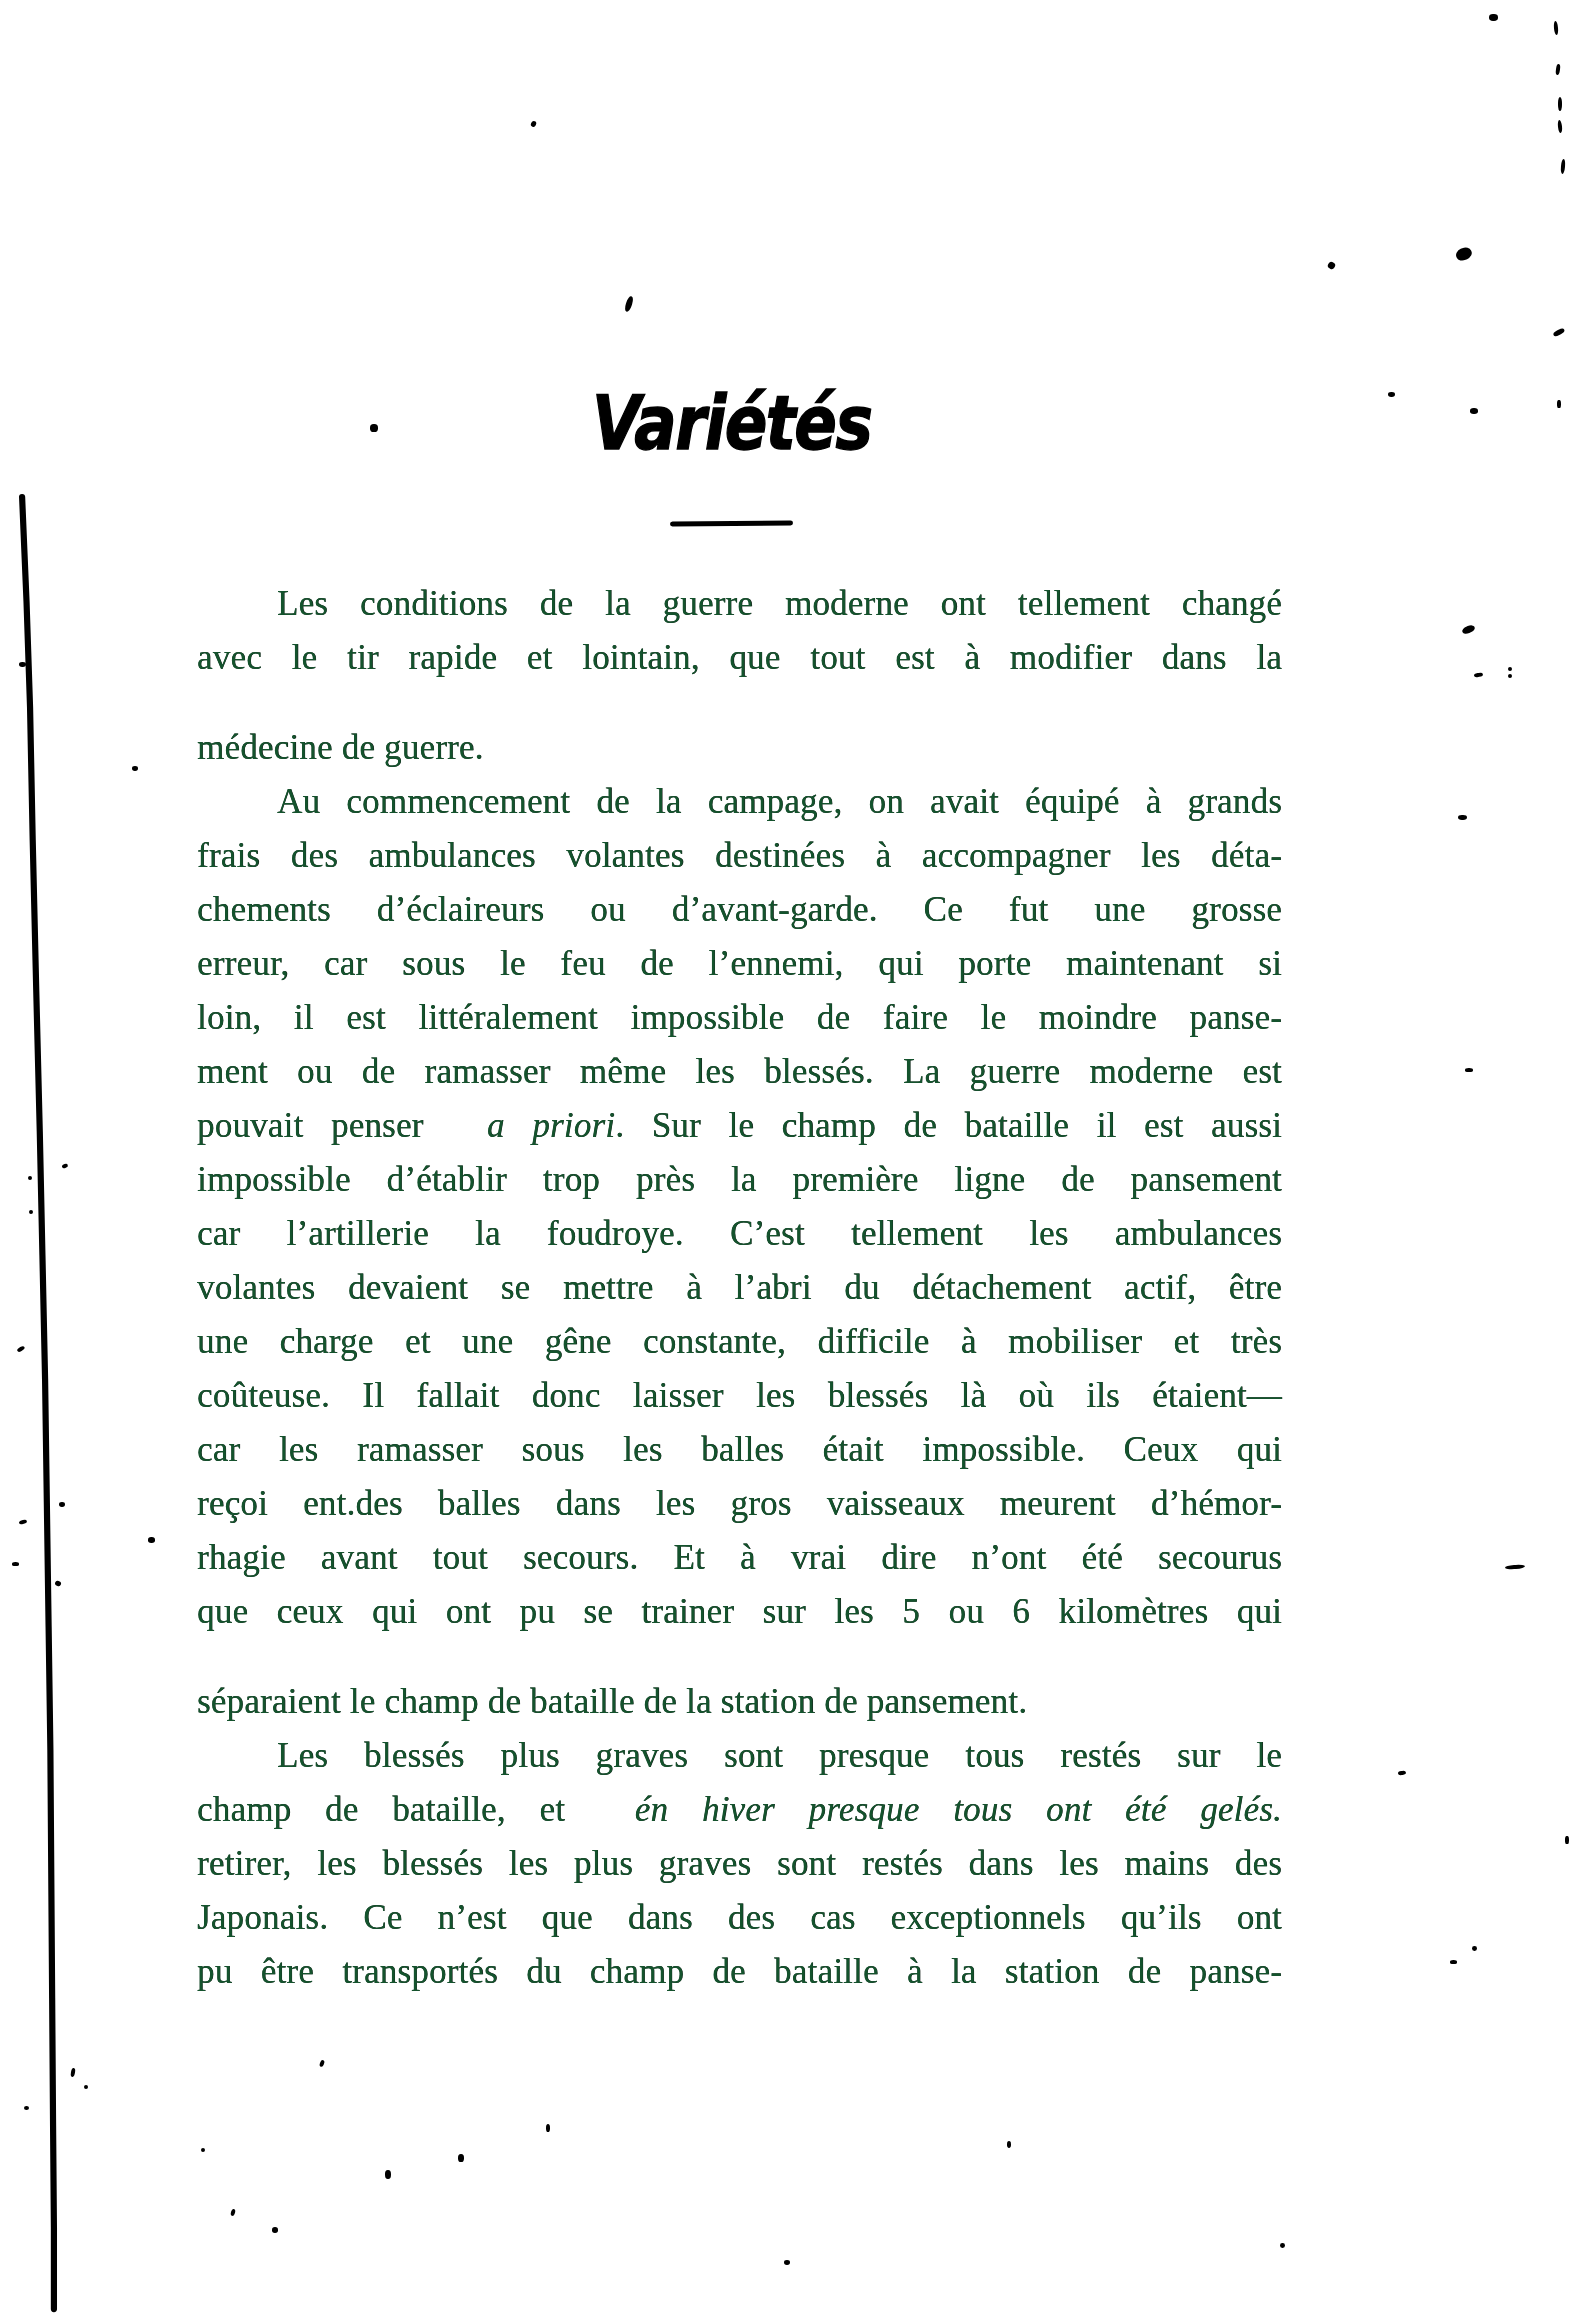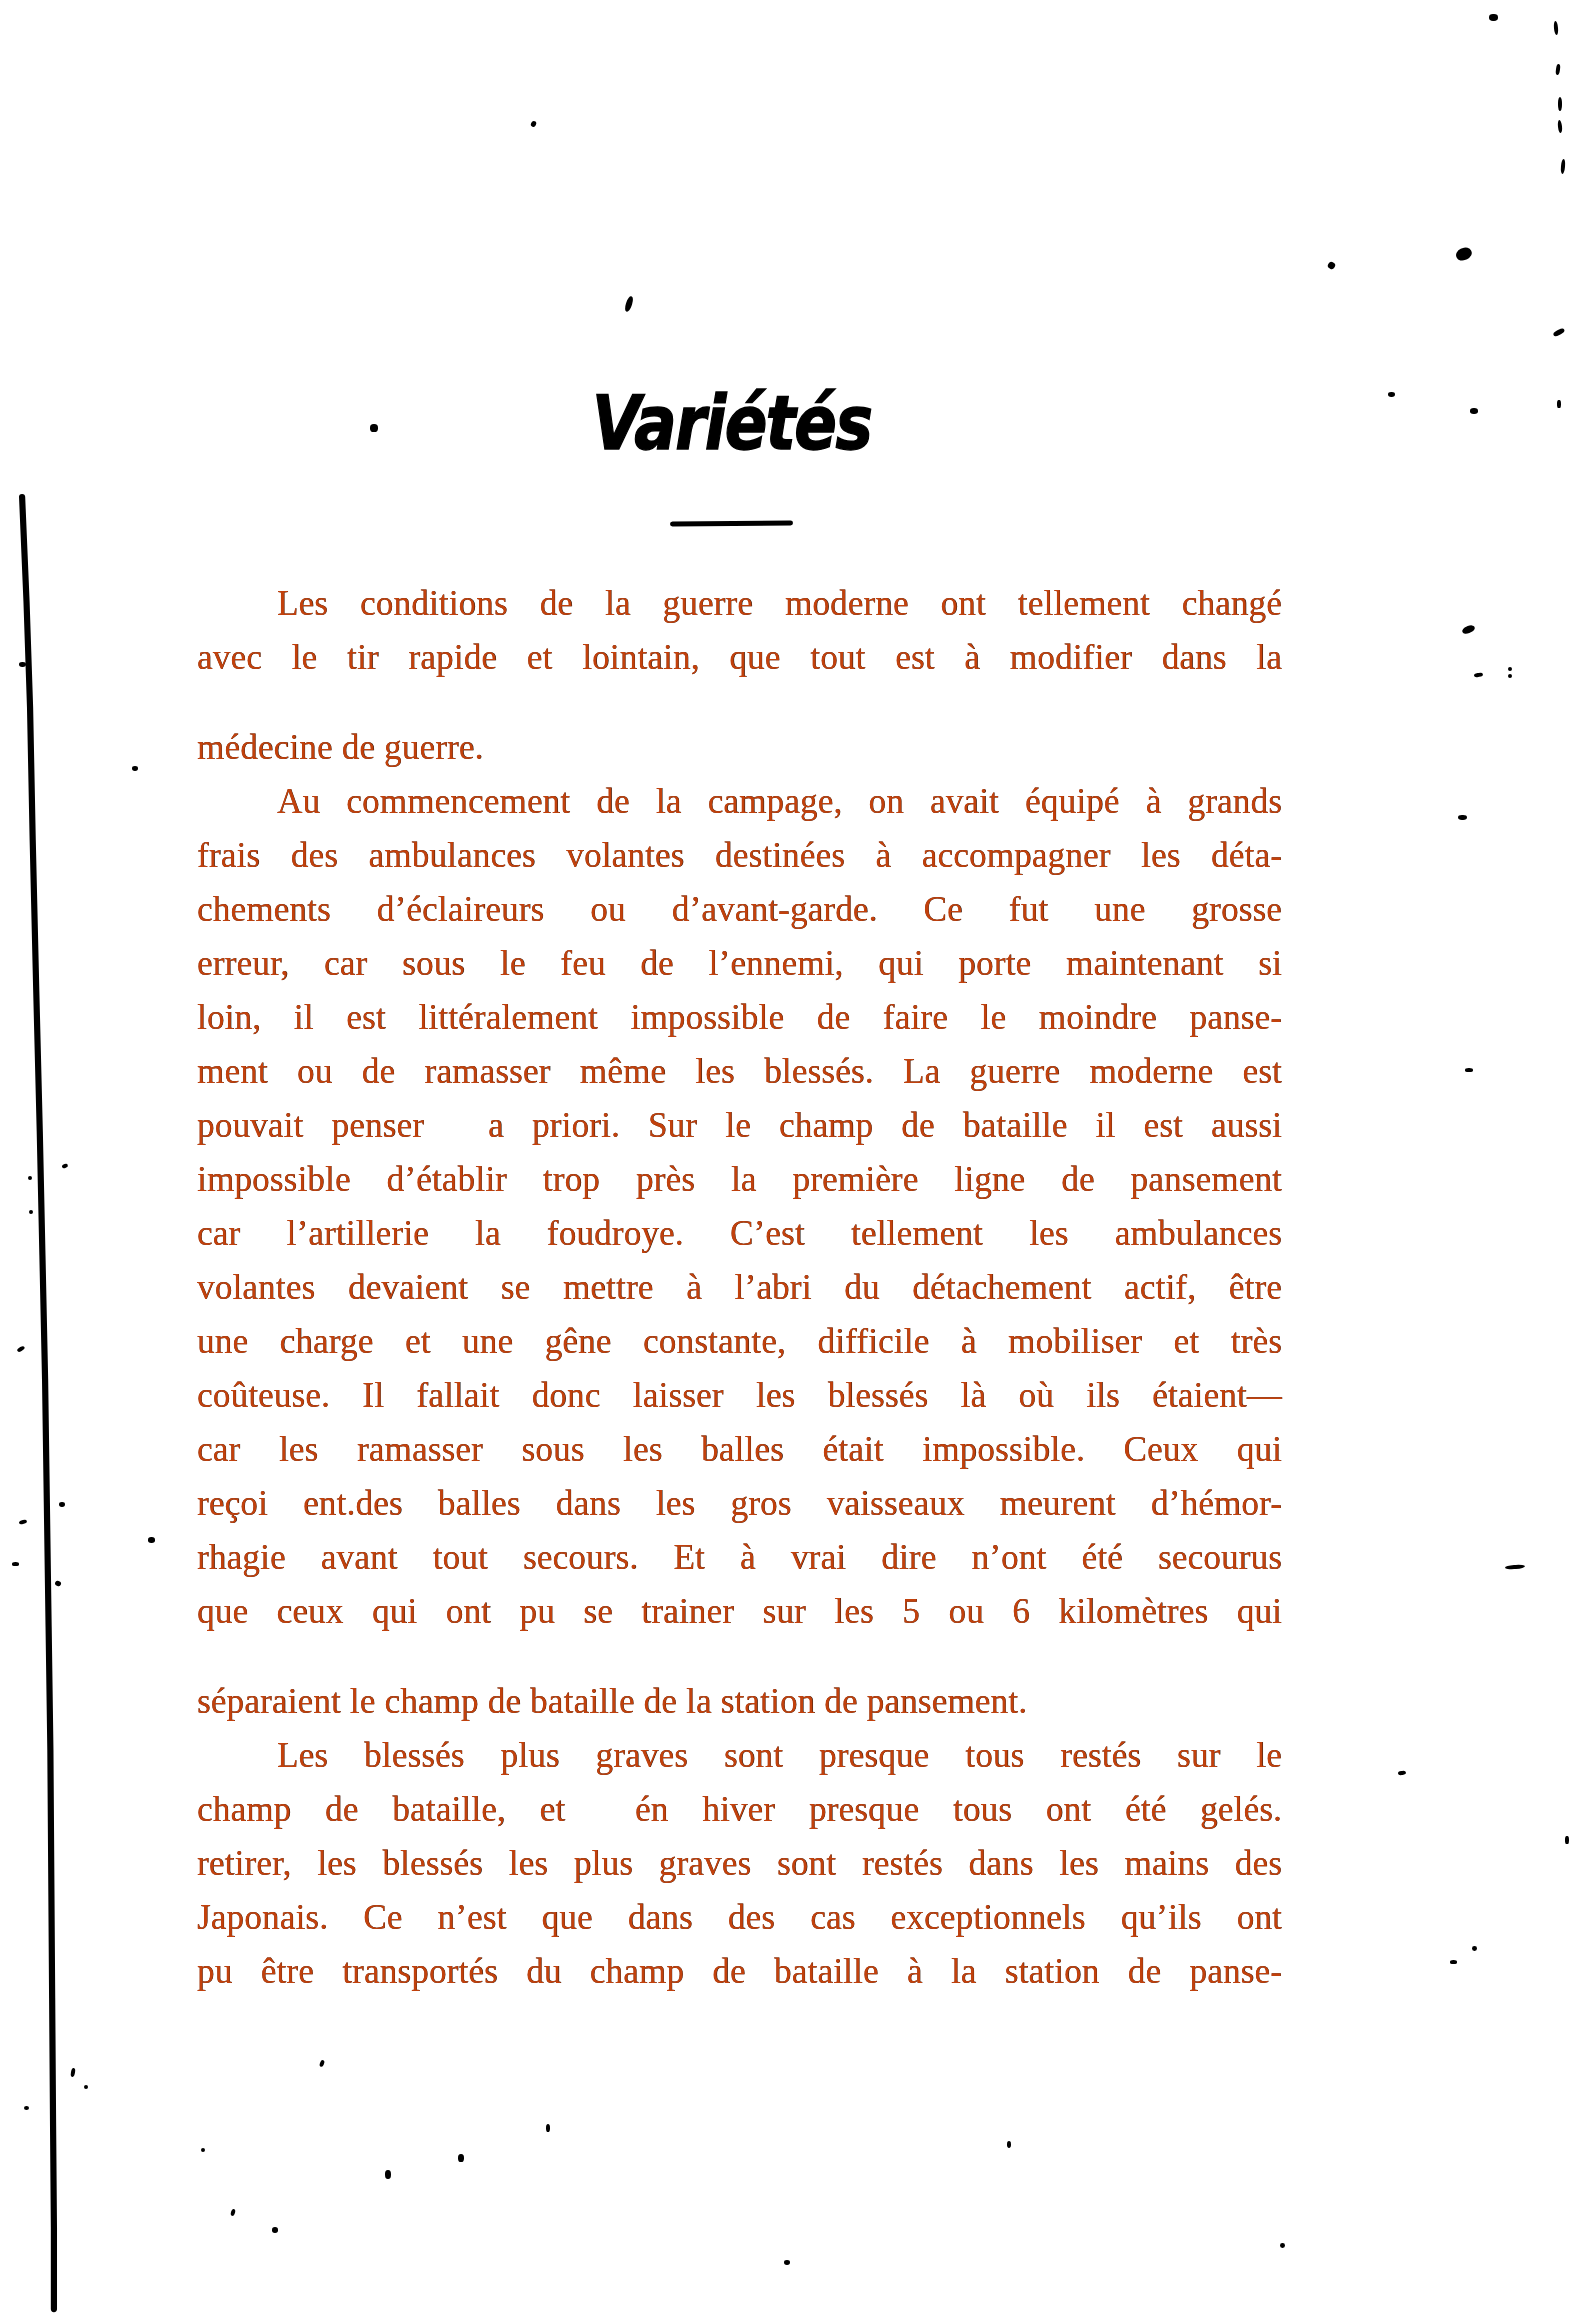--- a/index.html
+++ b/index.html
@@ -22,35 +22,35 @@
     transform:scaleX(0.85);transform-origin:left top;
     white-space:nowrap;
   }
   .title-rule{
     position:absolute;left:670px;top:521px;
     width:123px;height:5.3px;background:#000;
     border-radius:2.7px;transform:rotate(-0.4deg);
   }
   .text-block{
     position:absolute;left:197px;top:577px;width:1085px;
-    color:#c2410c;
+    color:#14532d;
     font-size:35px;
   }
   .line{
     height:54px;line-height:54px;
     white-space:nowrap;
     text-align:justify;
     text-align-last:justify;
     -moz-text-align-last:justify;
     letter-spacing:0.2px;
     text-shadow:0.3px 0.3px 0.4px rgba(0,0,0,0.9);
   }
   .line.nojust{text-align:left;text-align-last:left;margin-top:36px;-moz-text-align-last:left;}
   .line.indent{padding-left:80px;}
-  .line .it{margin-left:36px;}
+  .line .it{font-style:italic;margin-left:36px;}
   .speck-layer{position:absolute;left:0;top:0;width:100%;height:100%;pointer-events:none;}
   .speck{position:absolute;background:#000;border-radius:45%;}
 </style>
 </head>
 <body>
 
 <div class="page">
 
   <svg class="artifact-svg" viewBox="0 0 1775 2623">
     <polyline fill="none" stroke="#000" stroke-linecap="round" stroke-linejoin="round" points="25,562 30,680 34,800 37,950 41,1120 45,1280 48,1420 51,1560 53,1700 55,1840 57,1980 58,2120 59,2260 60,2400 61,2520 61,2612" stroke-width="7"></polyline>

